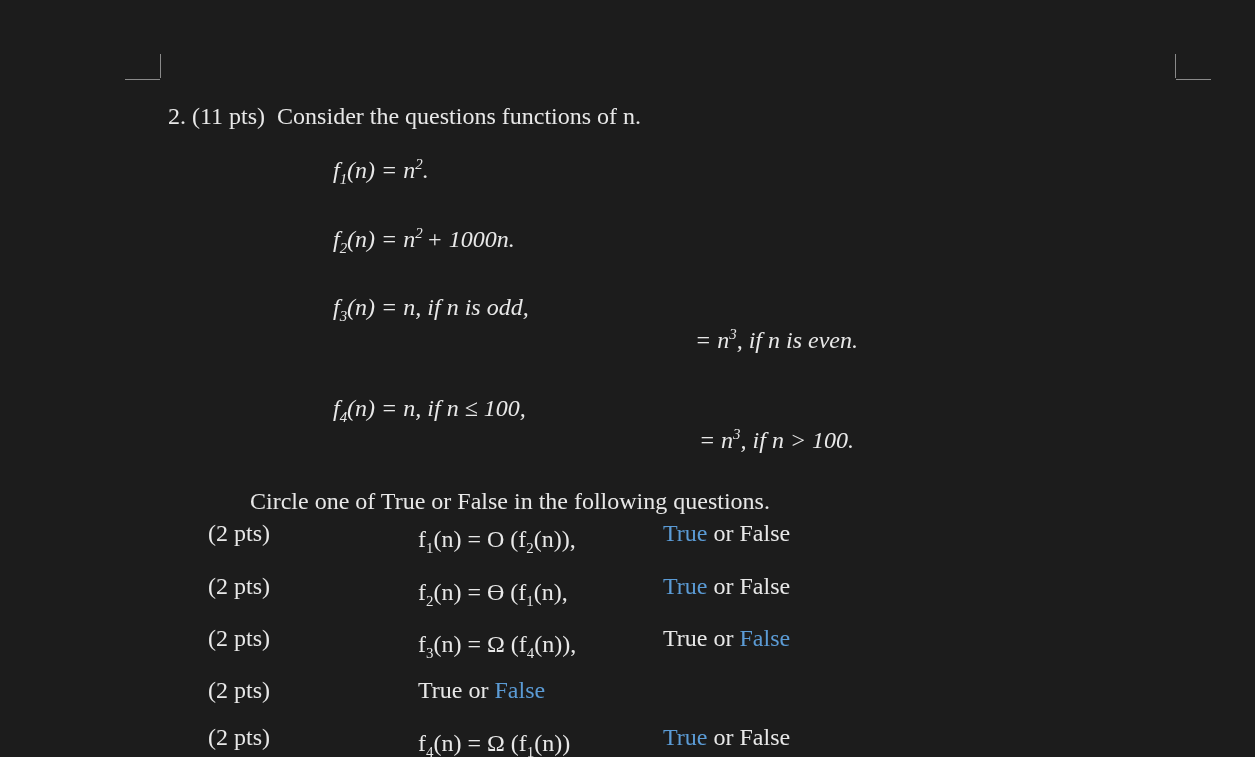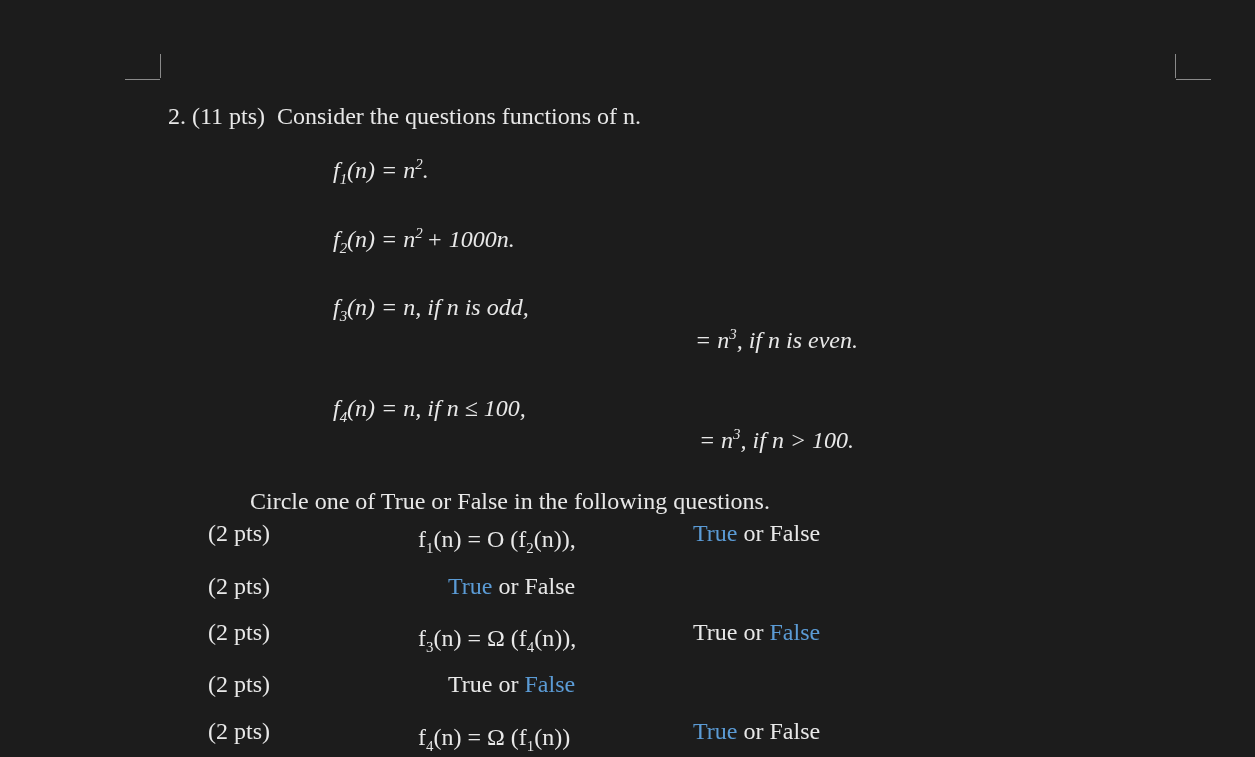--- a/index.html
+++ b/index.html
@@ -79,21 +79,20 @@
   }
   .tf-pts {
     width: 210px;
   }
   .tf-expr {
     width: 245px;
     margin-top: 6px;
   }
   .tf-answer {
     white-space: nowrap;
-    margin-left: 30px;
   }
   .highlight {
     color: #5b9bd5;
   }
   sub {
     font-size: 0.62em;
     vertical-align: sub;
     line-height: 0;
   }
   sup {
@@ -142,20 +141,21 @@
     <div class="tf-row">
       <span class="tf-pts">(2 pts)</span>
       <span class="tf-expr">f<sub>1</sub>(n) = O (f<sub>2</sub>(n)),</span>
       <span class="tf-answer">
         <span class="highlight">True</span><span> or </span><span>False</span>
       </span>
     </div>
 
     <div class="tf-row">
       <span class="tf-pts">(2 pts)</span>
+      <span class="tf-expr">f<sub>2</sub>(n) = ϴ (f<sub>1</sub>(n),</span>
       <span class="tf-answer">
         <span class="highlight">True</span><span> or </span><span>False</span>
       </span>
     </div>
 
     <div class="tf-row">
       <span class="tf-pts">(2 pts)</span>
       <span class="tf-expr">f<sub>3</sub>(n) = Ω (f<sub>4</sub>(n)),</span>
       <span class="tf-answer">
         <span>True</span><span> or </span><span class="highlight">False</span>

